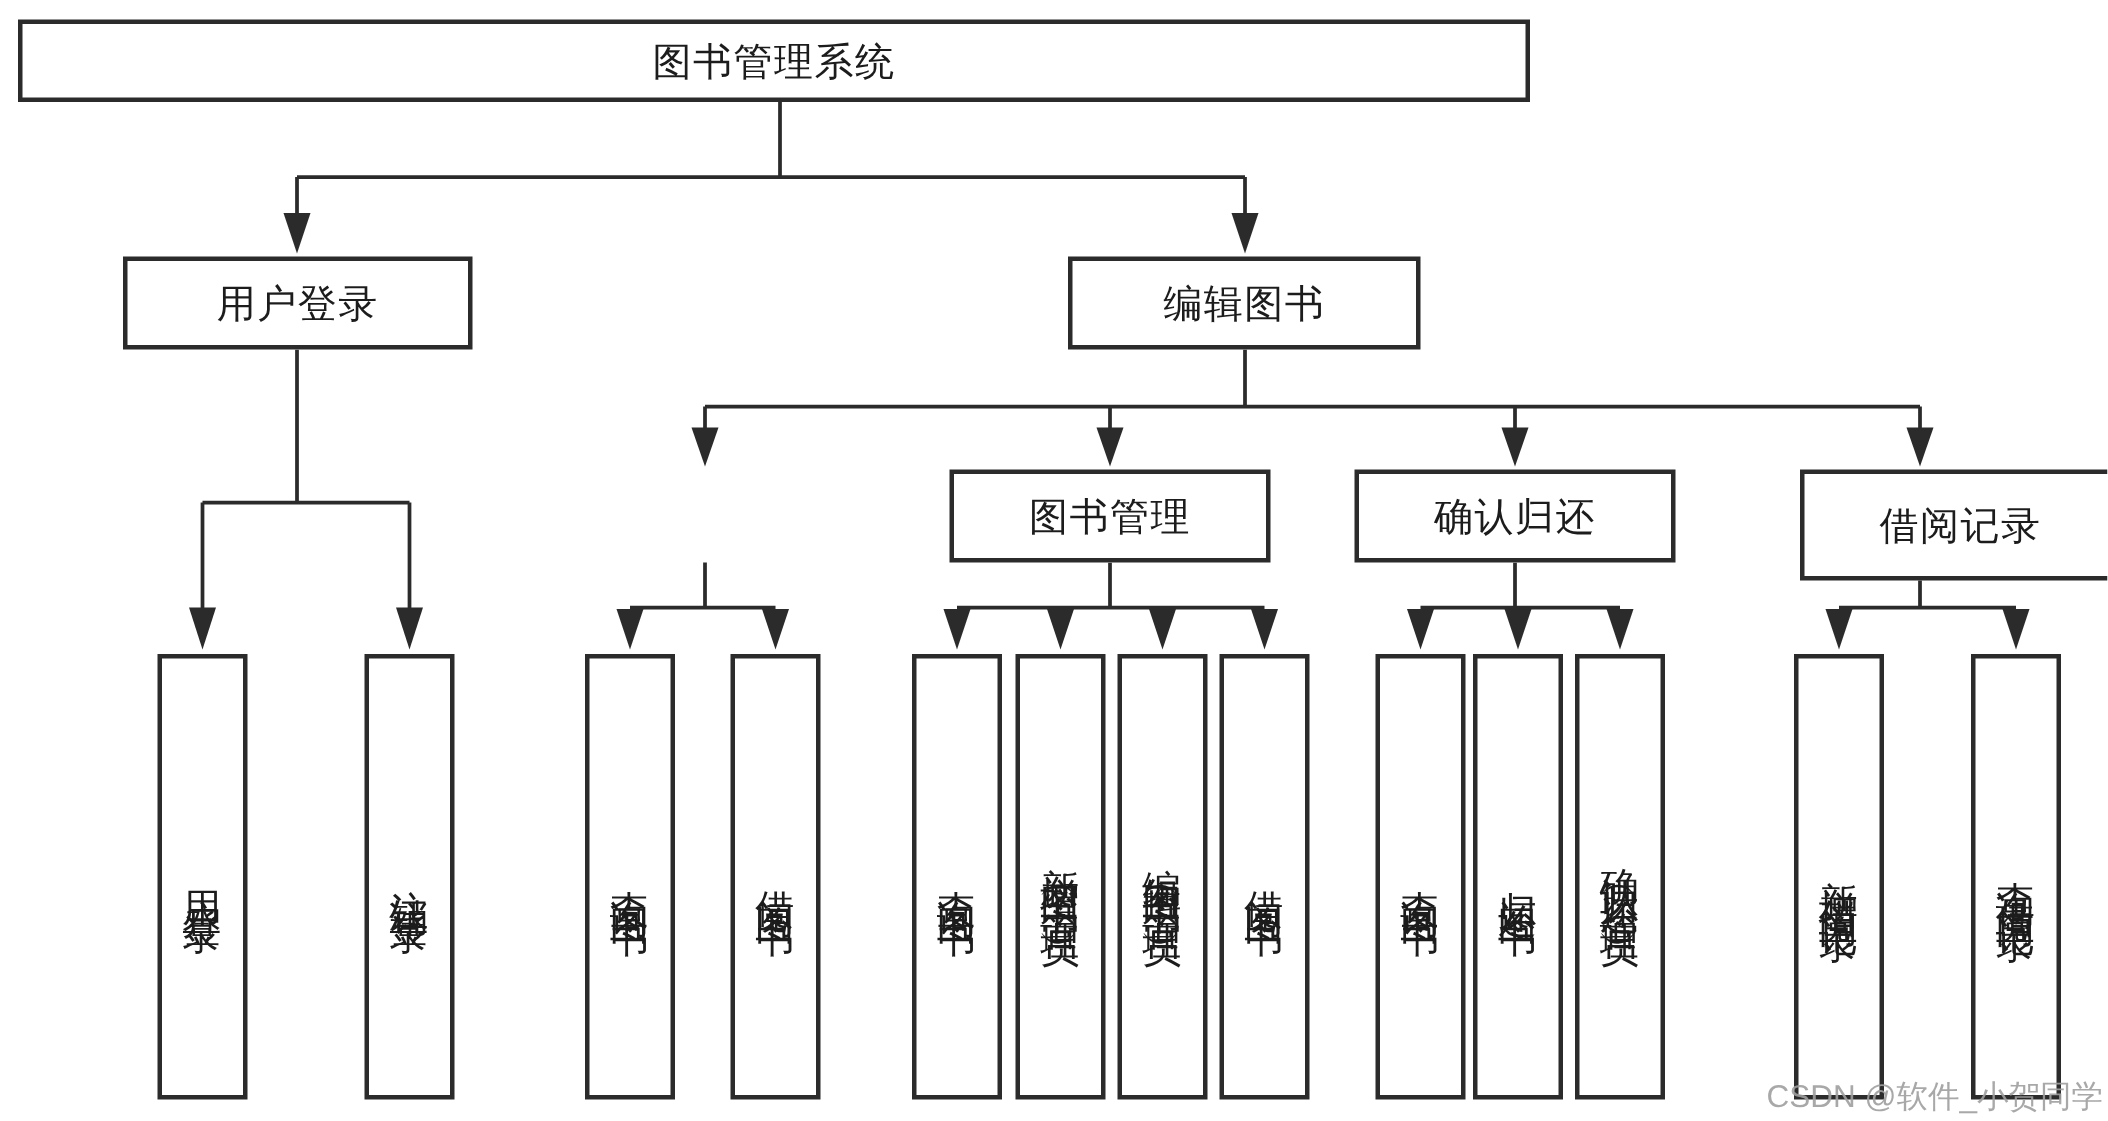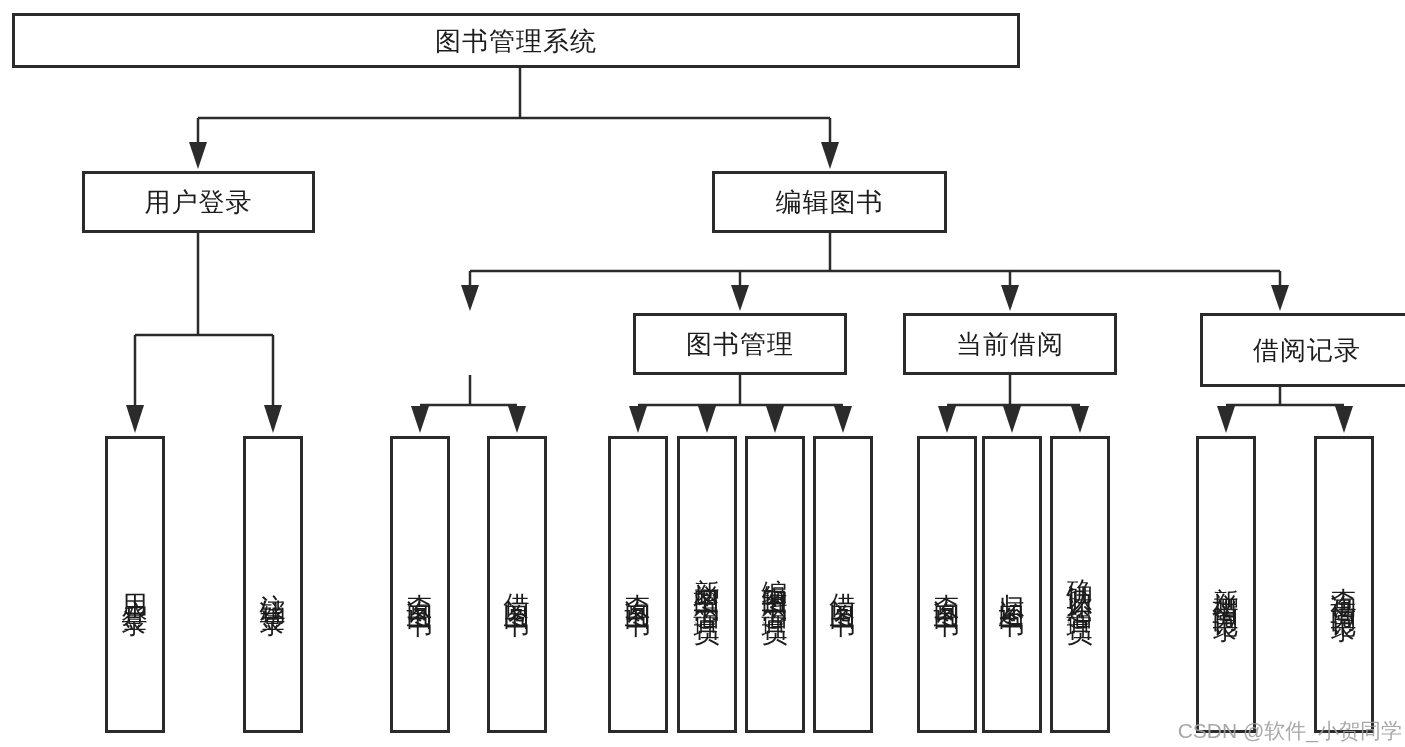--- a/index.html
+++ b/index.html
@@ -135,21 +135,21 @@
     <span>用户登录</span>
   </div>
   <div class="box" id="n-mgmt">
     <span>编辑图书</span>
   </div>
 
   <div class="box" id="n-borrow">
     <span>图书管理</span>
   </div>
   <div class="box" id="n-current">
-    <span>当前借阅</span>
+    <span>确认归还</span>
   </div>
   <div class="box" id="n-record">
     <span>借阅记录</span>
   </div>
 
   <div class="leaf" id="l-u1">
     <span class="vtext">用户登录</span>
   </div>
   <div class="leaf" id="l-u2">
     <span class="vtext">注销登录</span>

